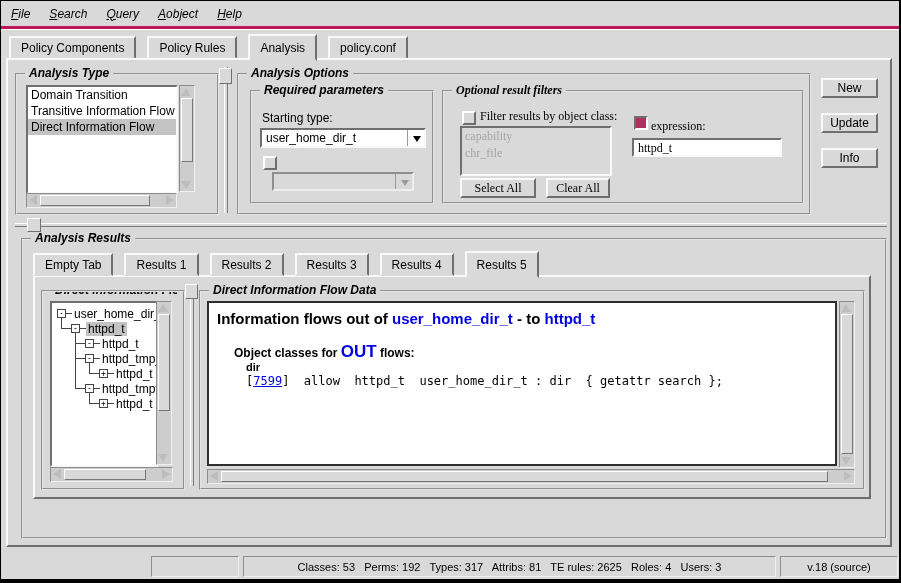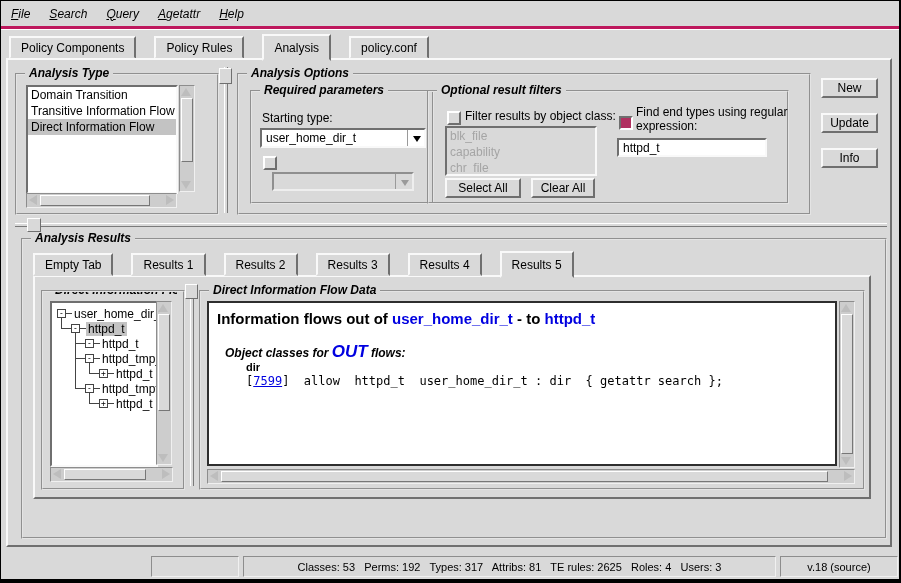--- a/index.html
+++ b/index.html
@@ -21,21 +21,21 @@
   
   #menubar{left:0;top:0;width:898px;height:28px;background:#d9d9d9;
     border-bottom:3px solid #be185d;box-shadow:0 1px 0 #fff;display:flex;align-items:center;padding-left:10px;box-sizing:border-box;font-style:italic;}
   .menu-item{margin-right:19px;cursor:default;}
   .mn{text-decoration:underline;}
   
   .tabrow{display:flex;align-items:flex-end;}
   .tab{
     border:2px solid;border-color:#f9f9f9 #6f6f6f transparent #f9f9f9;
     background:#d9d9d9;padding:2px 10px 1px 10px;height:16px;line-height:16px;
-    margin-right:18px;white-space:nowrap;position:relative;z-index:1;
+    margin-right:11px;white-space:nowrap;position:relative;z-index:1;
   }
   .tab.sel{height:20px;line-height:20px;z-index:3;margin-bottom:-2px;}
   
   .listbox{background:#fff;position:absolute;overflow:hidden;}
   .li{padding:1px 3px;white-space:nowrap;}
   .li.sel{background:#c3c3c3;}
   .li.dis{color:#a5a5a5;}
   
   .sb{position:absolute;background:#cdcdcd;border:1px solid;border-color:#8d8d8d #f0f0f0 #f0f0f0 #8d8d8d;}
   .thumb{position:absolute;background:#d9d9d9;border:1px solid;border-color:#fff #777 #777 #fff;}
@@ -69,40 +69,40 @@
   .tbox{width:9px;height:9px;border:1px solid #444;background:#fff;font:8px "DejaVu Sans Mono",monospace;
     line-height:7px;text-align:center;box-sizing:border-box;flex:none;}
   .tdash{width:6px;height:0;border-top:1px solid #444;flex:none;}
   .tlabel{padding:0 2px;white-space:nowrap;font-size:12px;}
   .tlabel.sel{background:#c3c3c3;}
   .tline{position:absolute;background:#444;}
   
   #data-textarea{position:absolute;background:#fff;border:2px solid #2e2e2e;overflow:hidden;box-sizing:border-box;}
   .blue{color:#0000e0;}
   .heading{position:absolute;left:8px;top:7px;font-size:15px;font-weight:bold;white-space:pre;}
-  .objline{position:absolute;left:16px;top:39px;font-size:12px;font-weight:bold;white-space:pre;font-style:italic;}
+  .objline{position:absolute;left:25px;top:39px;font-size:12px;font-weight:bold;white-space:pre;}
   .objline .kw{font-size:17px;}
   .clsname{position:absolute;left:37px;top:58px;font-size:11px;font-weight:bold;}
   .rule{position:absolute;left:37px;top:71px;font-family:"DejaVu Sans Mono","Liberation Mono",monospace;font-size:12px;white-space:pre;}
   .rule a{color:#0000e0;}
   
   .statcell{position:absolute;border:1px solid;border-color:#8d8d8d #f0f0f0 #f0f0f0 #8d8d8d;
     font-size:11px;display:flex;align-items:center;justify-content:center;white-space:pre;box-sizing:border-box;}
   .lbl{position:absolute;white-space:nowrap;}
 </style>
 </head>
 <body>
 
 <div id="window">
 
   <div id="menubar" class="abs">
     <span class="menu-item"><span class="mn">F</span><span>ile</span></span>
     <span class="menu-item"><span class="mn">S</span><span>earch</span></span>
     <span class="menu-item"><span class="mn">Q</span><span>uery</span></span>
-    <span class="menu-item"><span class="mn">A</span><span>getattr</span></span>
+    <span class="menu-item"><span class="mn">A</span><span>object</span></span>
     <span class="menu-item"><span class="mn">H</span><span>elp</span></span>
   </div>
 
   <div class="abs tabrow" style="left:8px;top:34px;height:24px;">
     <div class="tab">Policy Components</div>
     <div class="tab">Policy Rules</div>
     <div class="tab sel">Analysis</div>
     <div class="tab">policy.conf</div>
   </div>
 
@@ -144,33 +144,31 @@
       </div>
       <span class="chk" style="left:11px;top:64px;"></span>
       <div class="combo dis" style="left:20px;top:80px;width:142px;height:19px;">
         <span class="val"></span>
         <span class="arrbox">
             <span class="arr"></span>
           </span>
       </div>
     </div>
 
-    <div class="group" style="left:188px;top:15px;width:358px;height:110px;">
+    <div class="group" style="left:203px;top:15px;width:358px;height:110px;font-family:Liberation Serif, serif;">
       <span class="gtitle">Optional result filters</span>
       <span class="chk" style="left:18px;top:19px;"></span>
       <span class="lbl" style="left:36px;top:17px;">Filter results by object class:</span>
       <div class="listbox sunken" style="left:16px;top:34px;width:148px;height:46px;background:#d9d9d9;">
-        <div class="li dis">blk_file</div>
         <div class="li dis">capability</div>
         <div class="li dis">chr_file</div>
       </div>
       <div class="btn" style="left:16px;top:86px;width:76px;height:20px;">Select All</div>
       <div class="btn" style="left:102px;top:86px;width:64px;height:20px;">Clear All</div>
       <span class="chk on" style="left:190px;top:24px;"></span>
-      <span class="lbl" style="left:207px;top:13px;">Find end types using regular</span>
       <span class="lbl" style="left:207px;top:27px;">expression:</span>
       <div class="entry" style="left:188px;top:46px;width:150px;height:19px;">httpd_t</div>
     </div>
   </div>
 
   <div class="btn" style="left:820px;top:77px;width:57px;height:20px;z-index:4;">New</div>
   <div class="btn" style="left:820px;top:112px;width:57px;height:20px;z-index:4;">Update</div>
   <div class="btn" style="left:820px;top:147px;width:57px;height:20px;z-index:4;">Info</div>
 
   <div class="sashline-h" style="left:14px;top:222px;width:872px;z-index:4;"></div>

